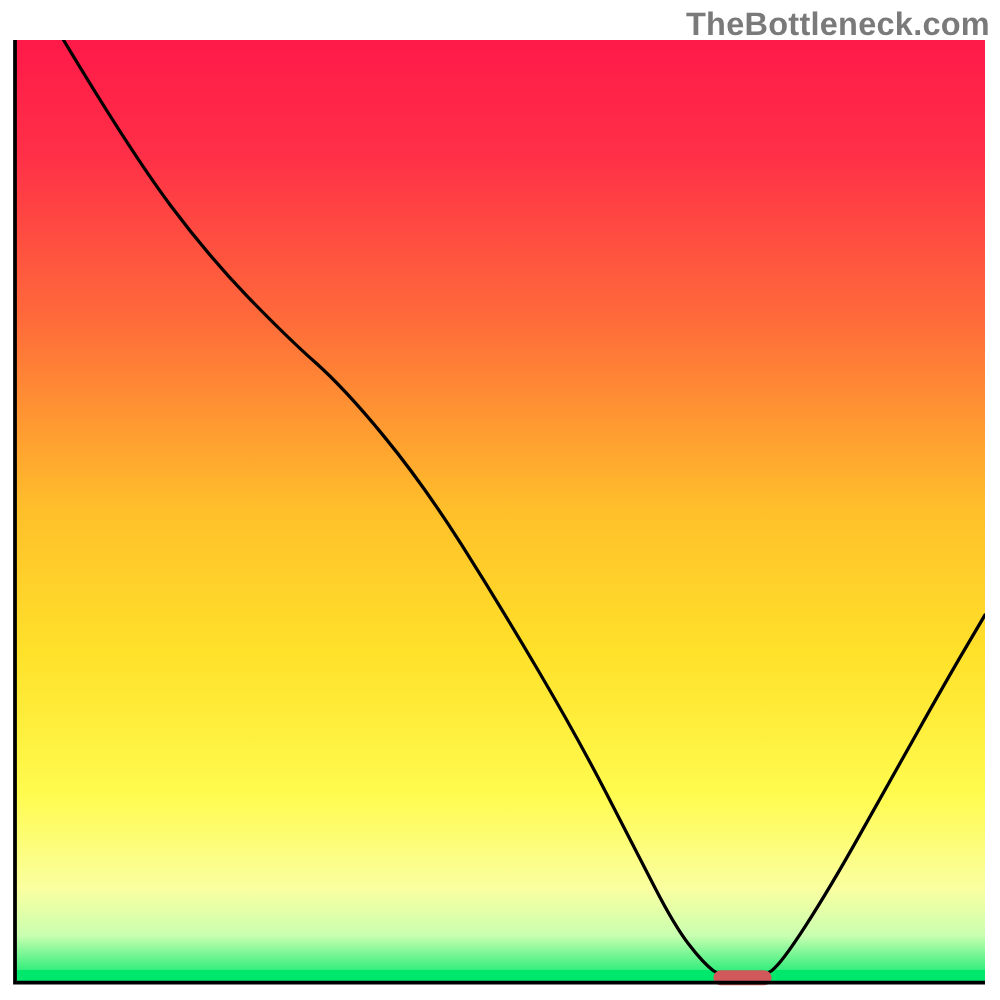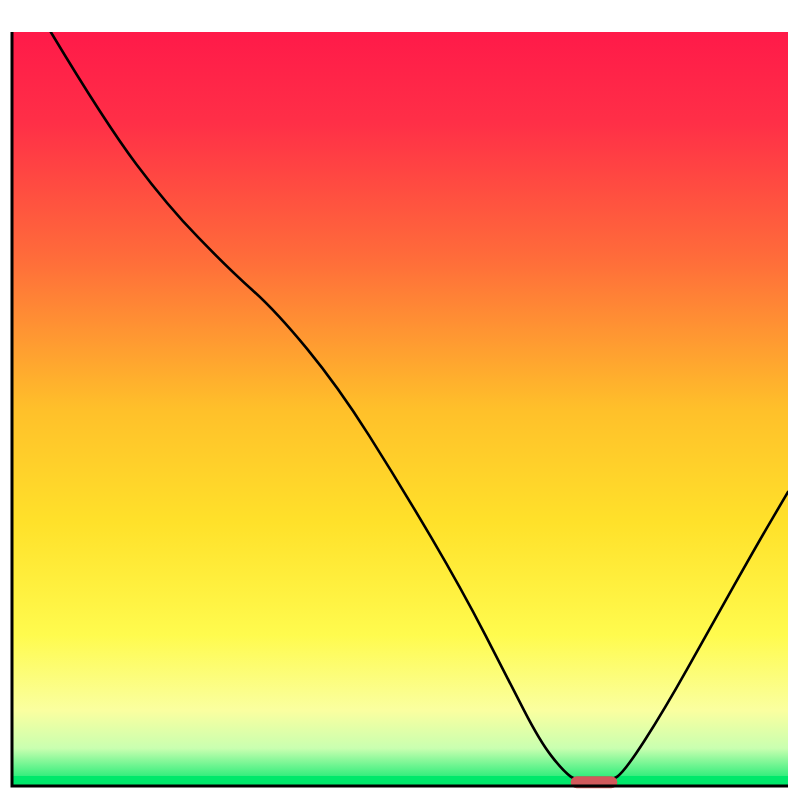--- a/index.html
+++ b/index.html
@@ -32,20 +32,21 @@
     top: 0;
     width: 800px;
     height: 800px;
   }
 </style>
 </head>
 <body>
 
 <div class="frame">
 
+  <div class="watermark">TheBottleneck.com</div>
 
   <svg class="plot" viewBox="0 0 800 800">
     <defs>
       <linearGradient id="bg-grad" x1="0" y1="0" x2="0" y2="1">
           <stop offset="0.0%" stop-color="#ff1a49"></stop>
           <stop offset="12.0%" stop-color="#ff2f47"></stop>
           <stop offset="30.0%" stop-color="#ff6c3a"></stop>
           <stop offset="50.0%" stop-color="#ffc02a"></stop>
           <stop offset="65.0%" stop-color="#ffe12a"></stop>
           <stop offset="80.0%" stop-color="#fffb4e"></stop>

